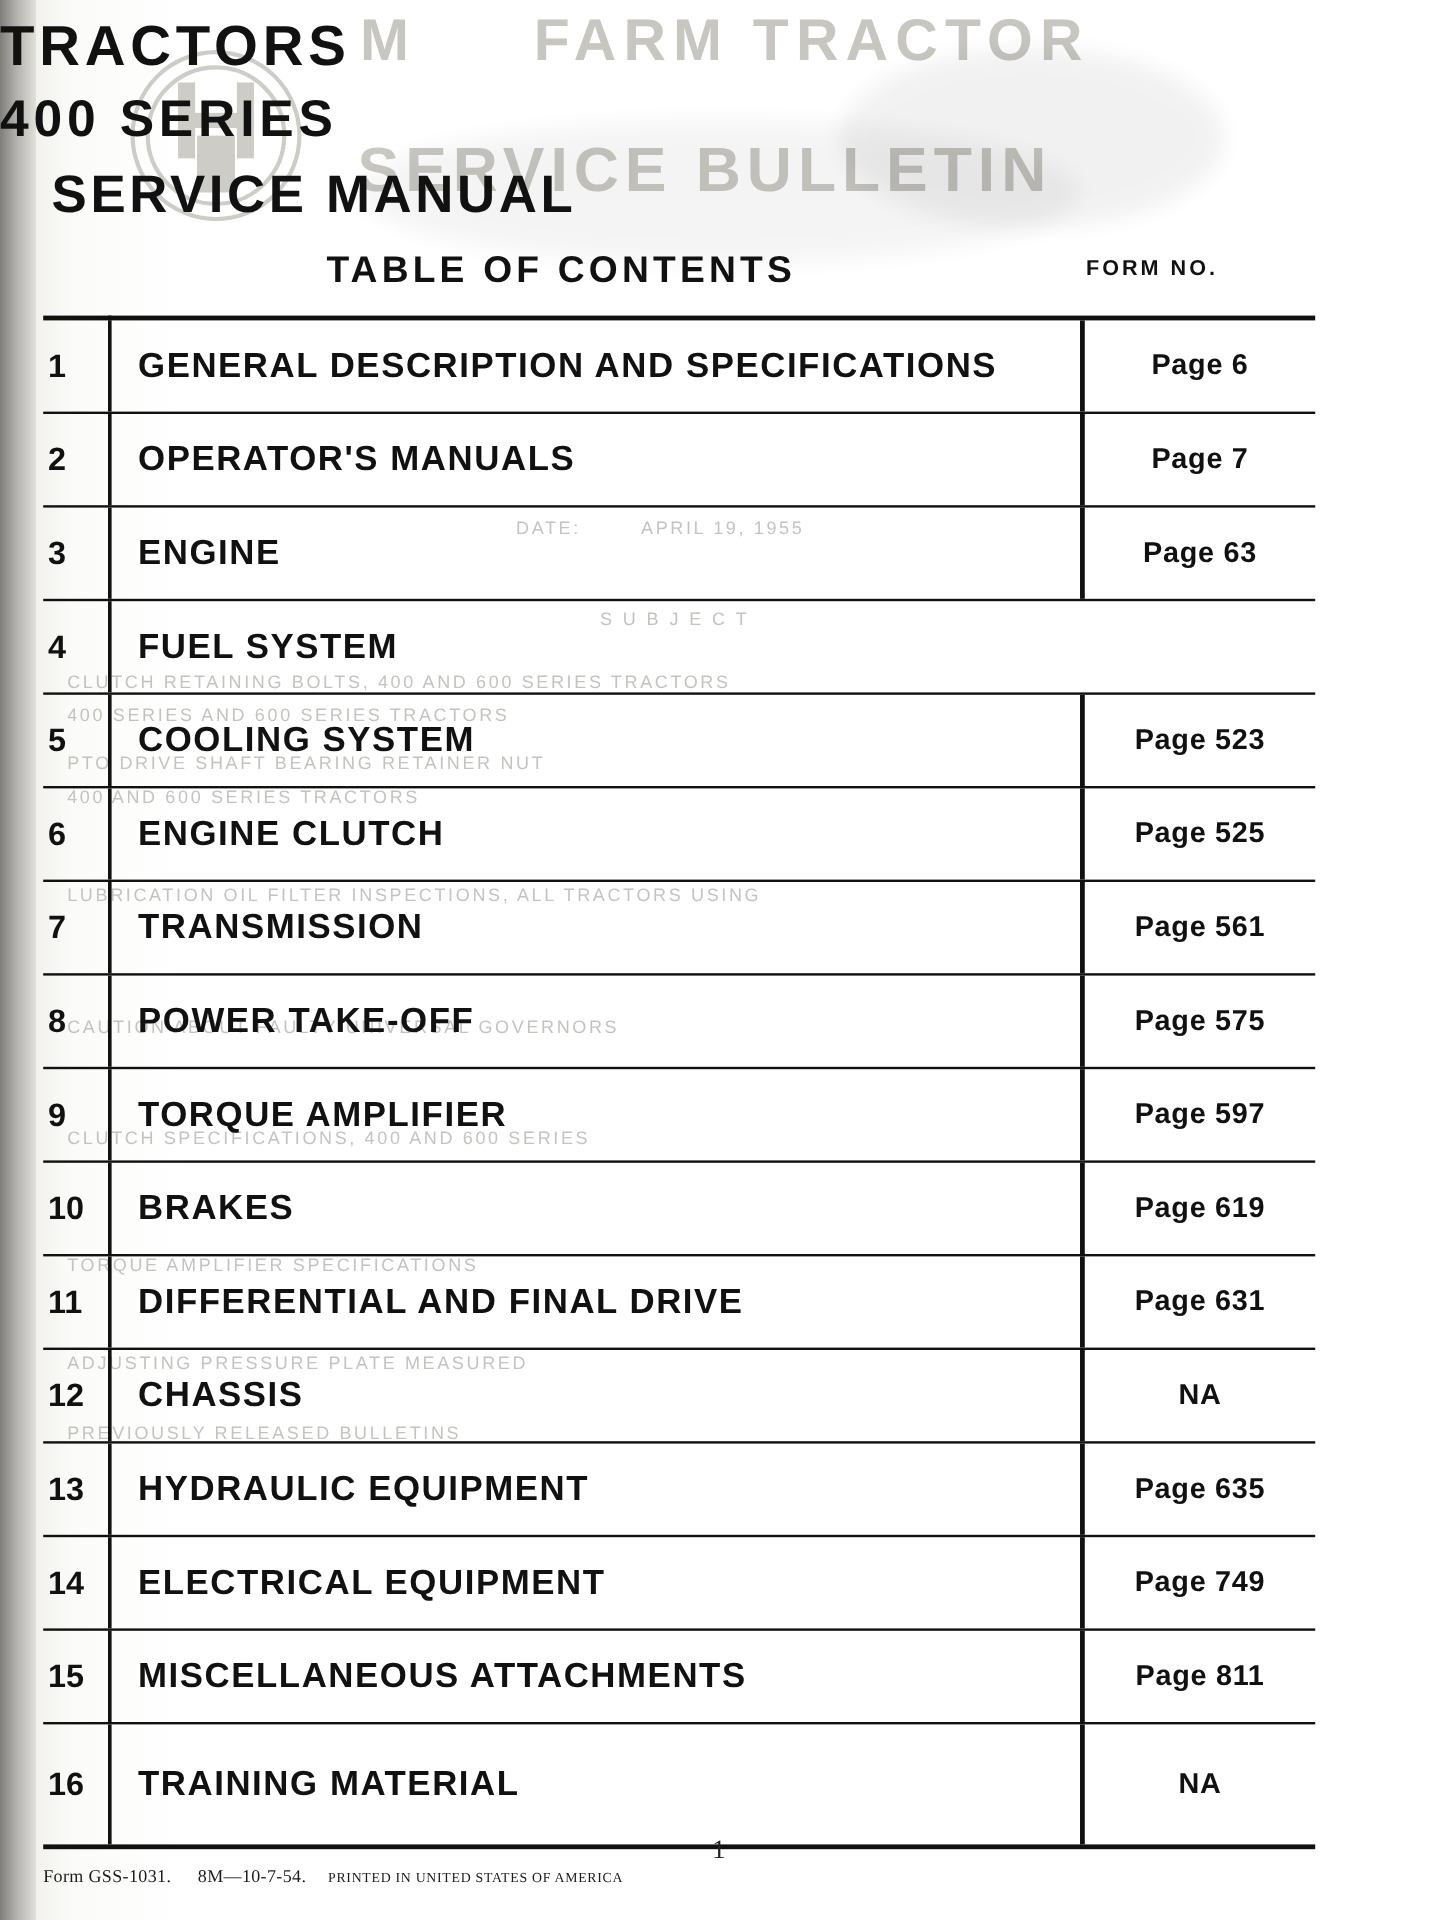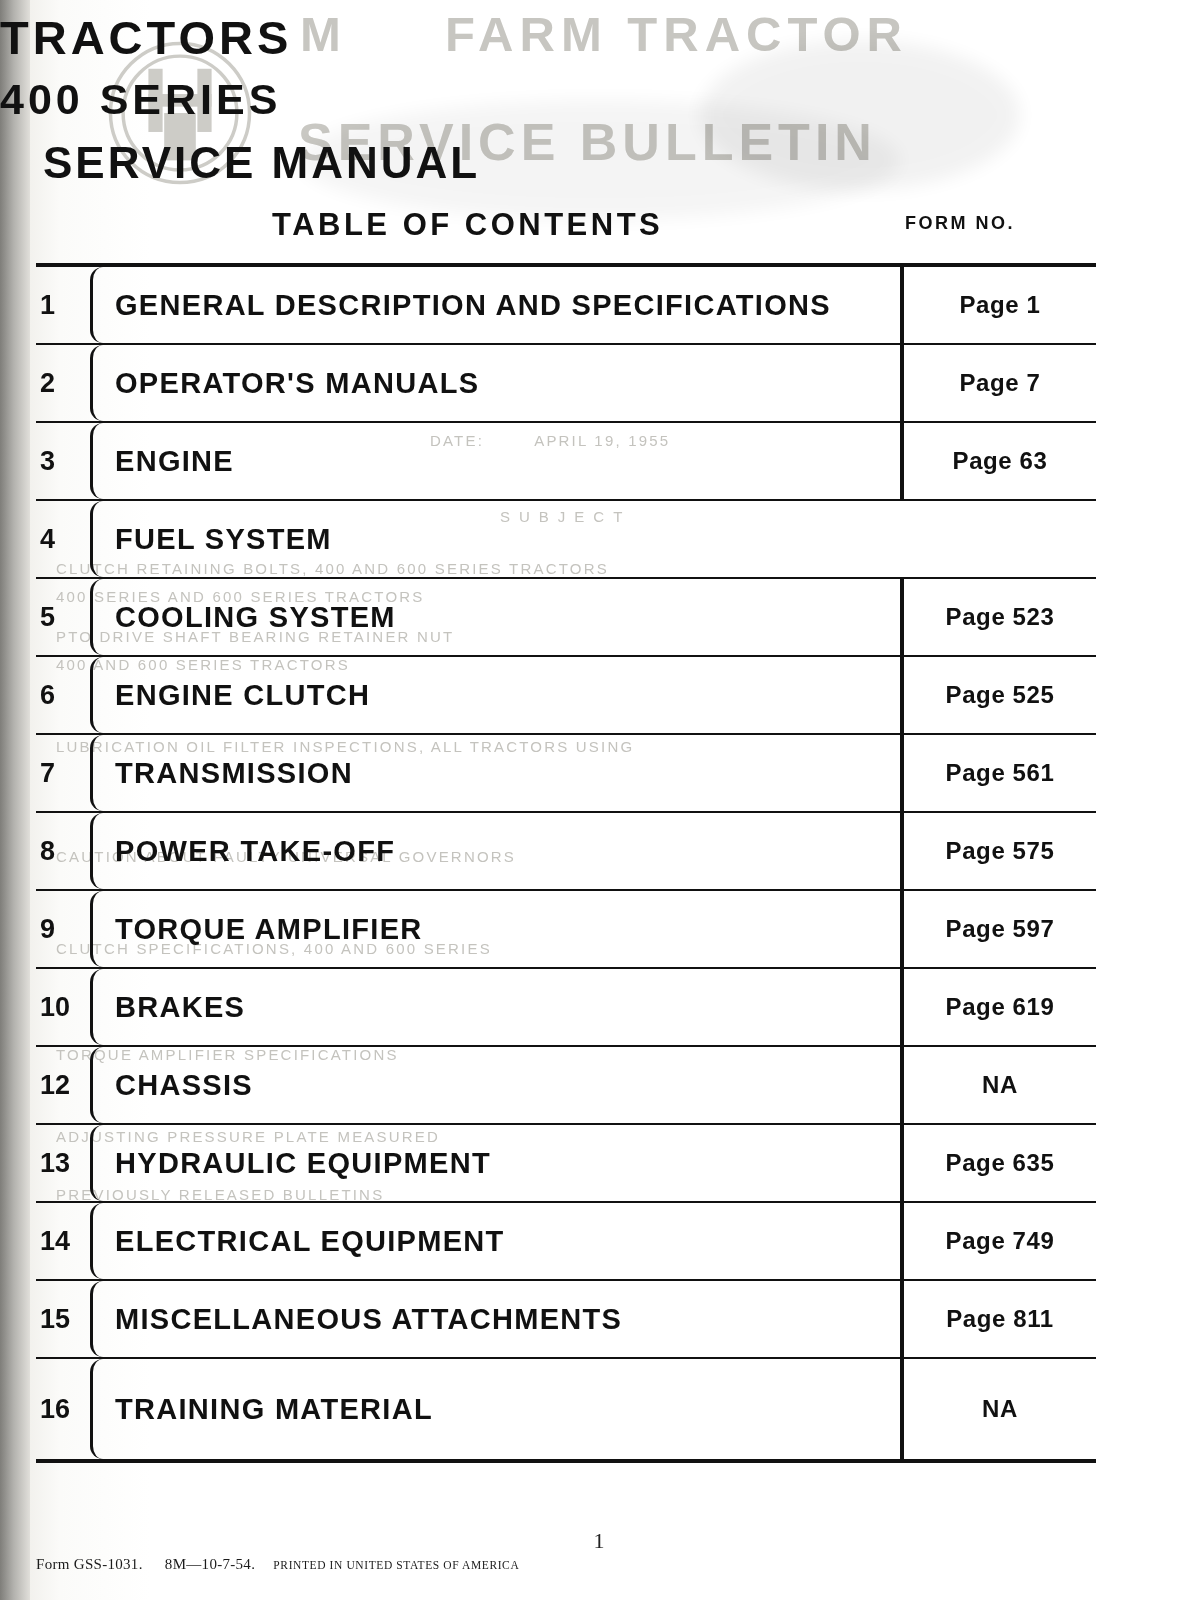--- a/index.html
+++ b/index.html
@@ -157,21 +157,20 @@
     flex: 1 1 auto;
     display: flex;
     align-items: center;
     padding-left: 22px;
     font-size: 29px;
     font-weight: bold;
     letter-spacing: 1.3px;
     color: #111;
     border-left: 3px solid #111;
     box-sizing: border-box;
-    border-radius: 13px;
   }
   .form-cell {
     width: 196px;
     flex: 0 0 196px;
     display: flex;
     align-items: center;
     justify-content: center;
     font-size: 24px;
     font-weight: bold;
     letter-spacing: .6px;
@@ -274,21 +273,21 @@
     <div class="toc-label">TABLE OF CONTENTS</div>
     <div class="form-label">FORM NO.</div>
   </div>
 
   <div class="toc">
     <div class="toc-rows" id="toc-rows">
       <div class="toc-topcap"></div>
     <div class="row">
           <div class="num">1</div>
           <div class="title-cell">GENERAL DESCRIPTION AND SPECIFICATIONS</div>
-          <div class="form-cell">Page 1</div>
+          <div class="form-cell">Page 6</div>
         </div>
         <div class="row">
           <div class="num">2</div>
           <div class="title-cell">OPERATOR'S MANUALS</div>
           <div class="form-cell">Page 7</div>
         </div>
         <div class="row">
           <div class="num">3</div>
           <div class="title-cell">ENGINE</div>
           <div class="form-cell">Page 63</div>
@@ -319,20 +318,25 @@
         </div>
         <div class="row">
           <div class="num">9</div>
           <div class="title-cell">TORQUE AMPLIFIER</div>
           <div class="form-cell">Page 597</div>
         </div>
         <div class="row">
           <div class="num">10</div>
           <div class="title-cell">BRAKES</div>
           <div class="form-cell">Page 619</div>
+        </div>
+        <div class="row">
+          <div class="num">11</div>
+          <div class="title-cell">DIFFERENTIAL AND FINAL DRIVE</div>
+          <div class="form-cell">Page 631</div>
         </div>
         <div class="row">
           <div class="num">12</div>
           <div class="title-cell">CHASSIS</div>
           <div class="form-cell">NA</div>
         </div>
         <div class="row">
           <div class="num">13</div>
           <div class="title-cell">HYDRAULIC EQUIPMENT</div>
           <div class="form-cell">Page 635</div>

